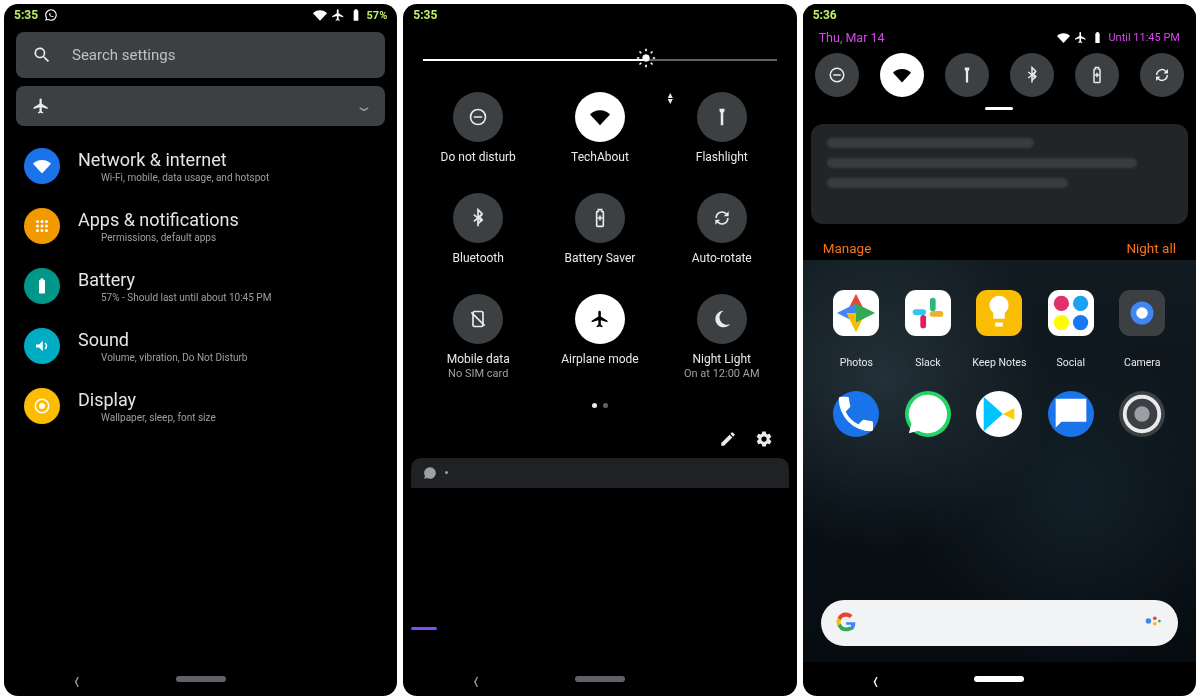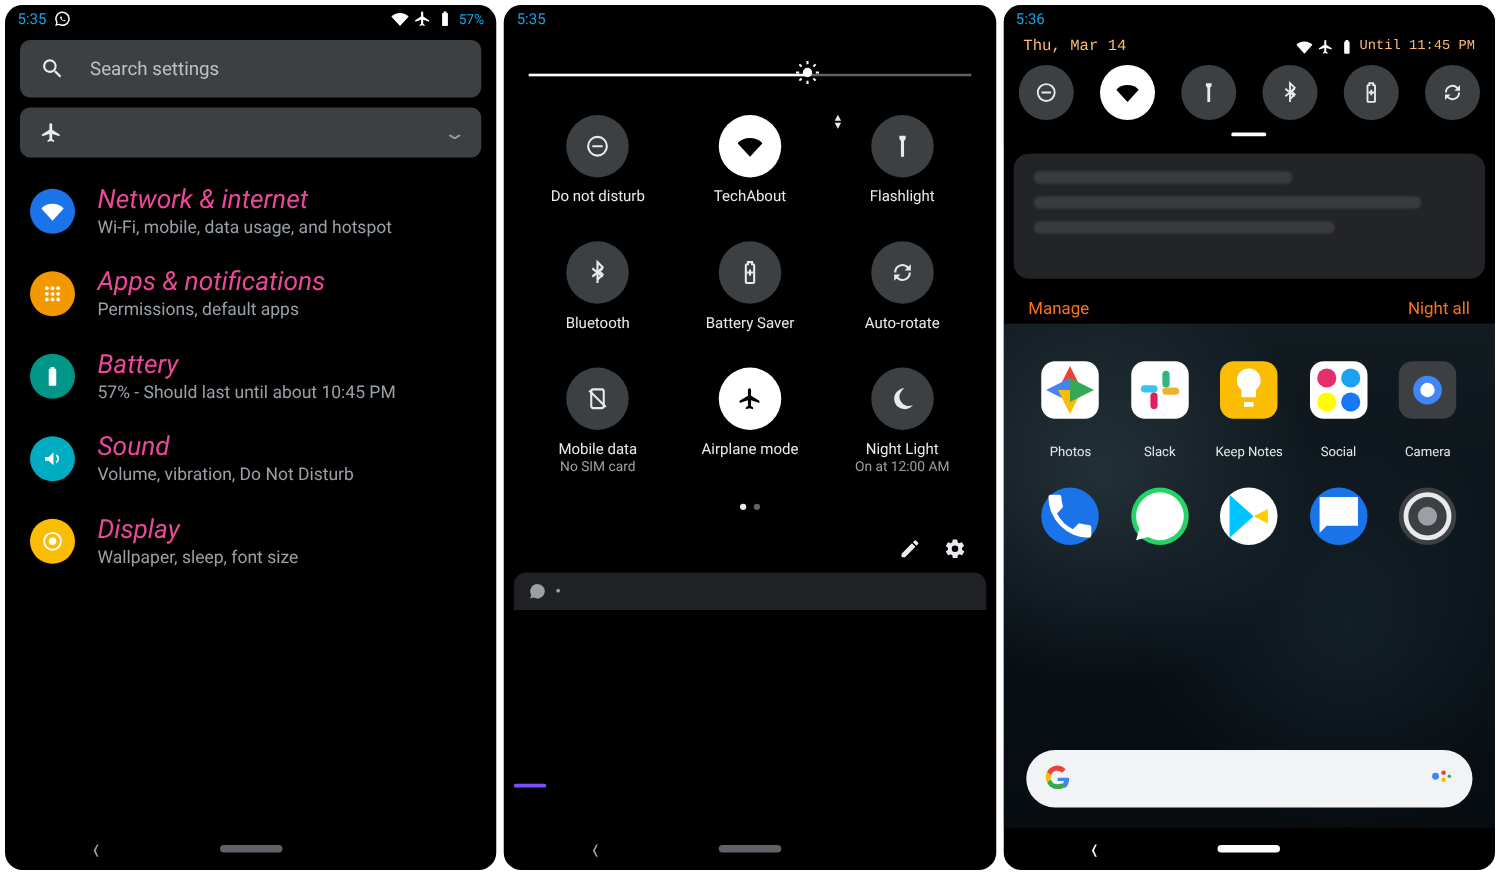--- a/index.html
+++ b/index.html
@@ -23,22 +23,22 @@
     flex-direction: column;
     overflow: hidden;
   }
   
   .status-bar {
     height: 22px;
     display: flex;
     align-items: center;
     padding: 0 10px;
     font-size: 12px;
-    font-weight: 400;
-    color: #0ea5e9;
+    font-weight: 700;
+    color: #bef264;
   }
   .status-bar .left { display: flex; align-items: center; gap: 6px; }
   .status-bar .right { margin-left: auto; display: flex; align-items: center; gap: 4px; font-size: 12px; }
   .status-bar svg { width: 14px; height: 14px; fill: #fff; }
   .status-text { font-size: 11px; }
 
   
   .nav-bar {
     margin-top: auto;
     height: 34px;
@@ -96,22 +96,22 @@
   }
   .round-icon {
     width: 36px; height: 36px;
     border-radius: 50%;
     display: flex;
     align-items: center;
     justify-content: center;
     flex-shrink: 0;
   }
   .round-icon svg { width: 18px; height: 18px; fill: #fff; }
-  .settings-text .title { font-size: 21px; color: #ec4899; margin-bottom: 2px; font-style: italic; }
-  .settings-text .sub   { font-size: 14px; color: #9aa0a6; }
+  .settings-text .title { font-size: 18px; color: #e5e5e5; margin-bottom: 2px; }
+  .settings-text .sub   { font-size: 10px; color: #9aa0a6; margin-left: 23px; }
 
   
   .brightness-row {
     margin: 24px 20px 22px;
     position: relative;
     height: 20px;
     display: flex;
     align-items: center;
   }
   .brightness-track {
@@ -189,21 +189,21 @@
   }
 
   
   .p3-shade {
     display:flex; flex-direction:column;
     background:#000;
     padding-bottom: 6px;
   }
   .sub-status {
     display:flex; align-items:center; padding: 4px 16px 8px;
-    font-size: 12.5px; color:#fdba74;font-family:Liberation Mono, monospace;
+    font-size: 12.5px; color:#d946ef;
   }
   .sub-status .right2 { margin-left:auto; display:flex; align-items:center; gap:4px; font-size: 12px; }
   .sub-status svg { width:13px;height:13px;fill:#fff; }
 
   .mini-qs-row {
     display:flex; gap:8px; padding: 0 12px 4px;
     justify-content: space-between;
   }
   .mini-qs {
     width:44px; height:44px; border-radius:22px;

